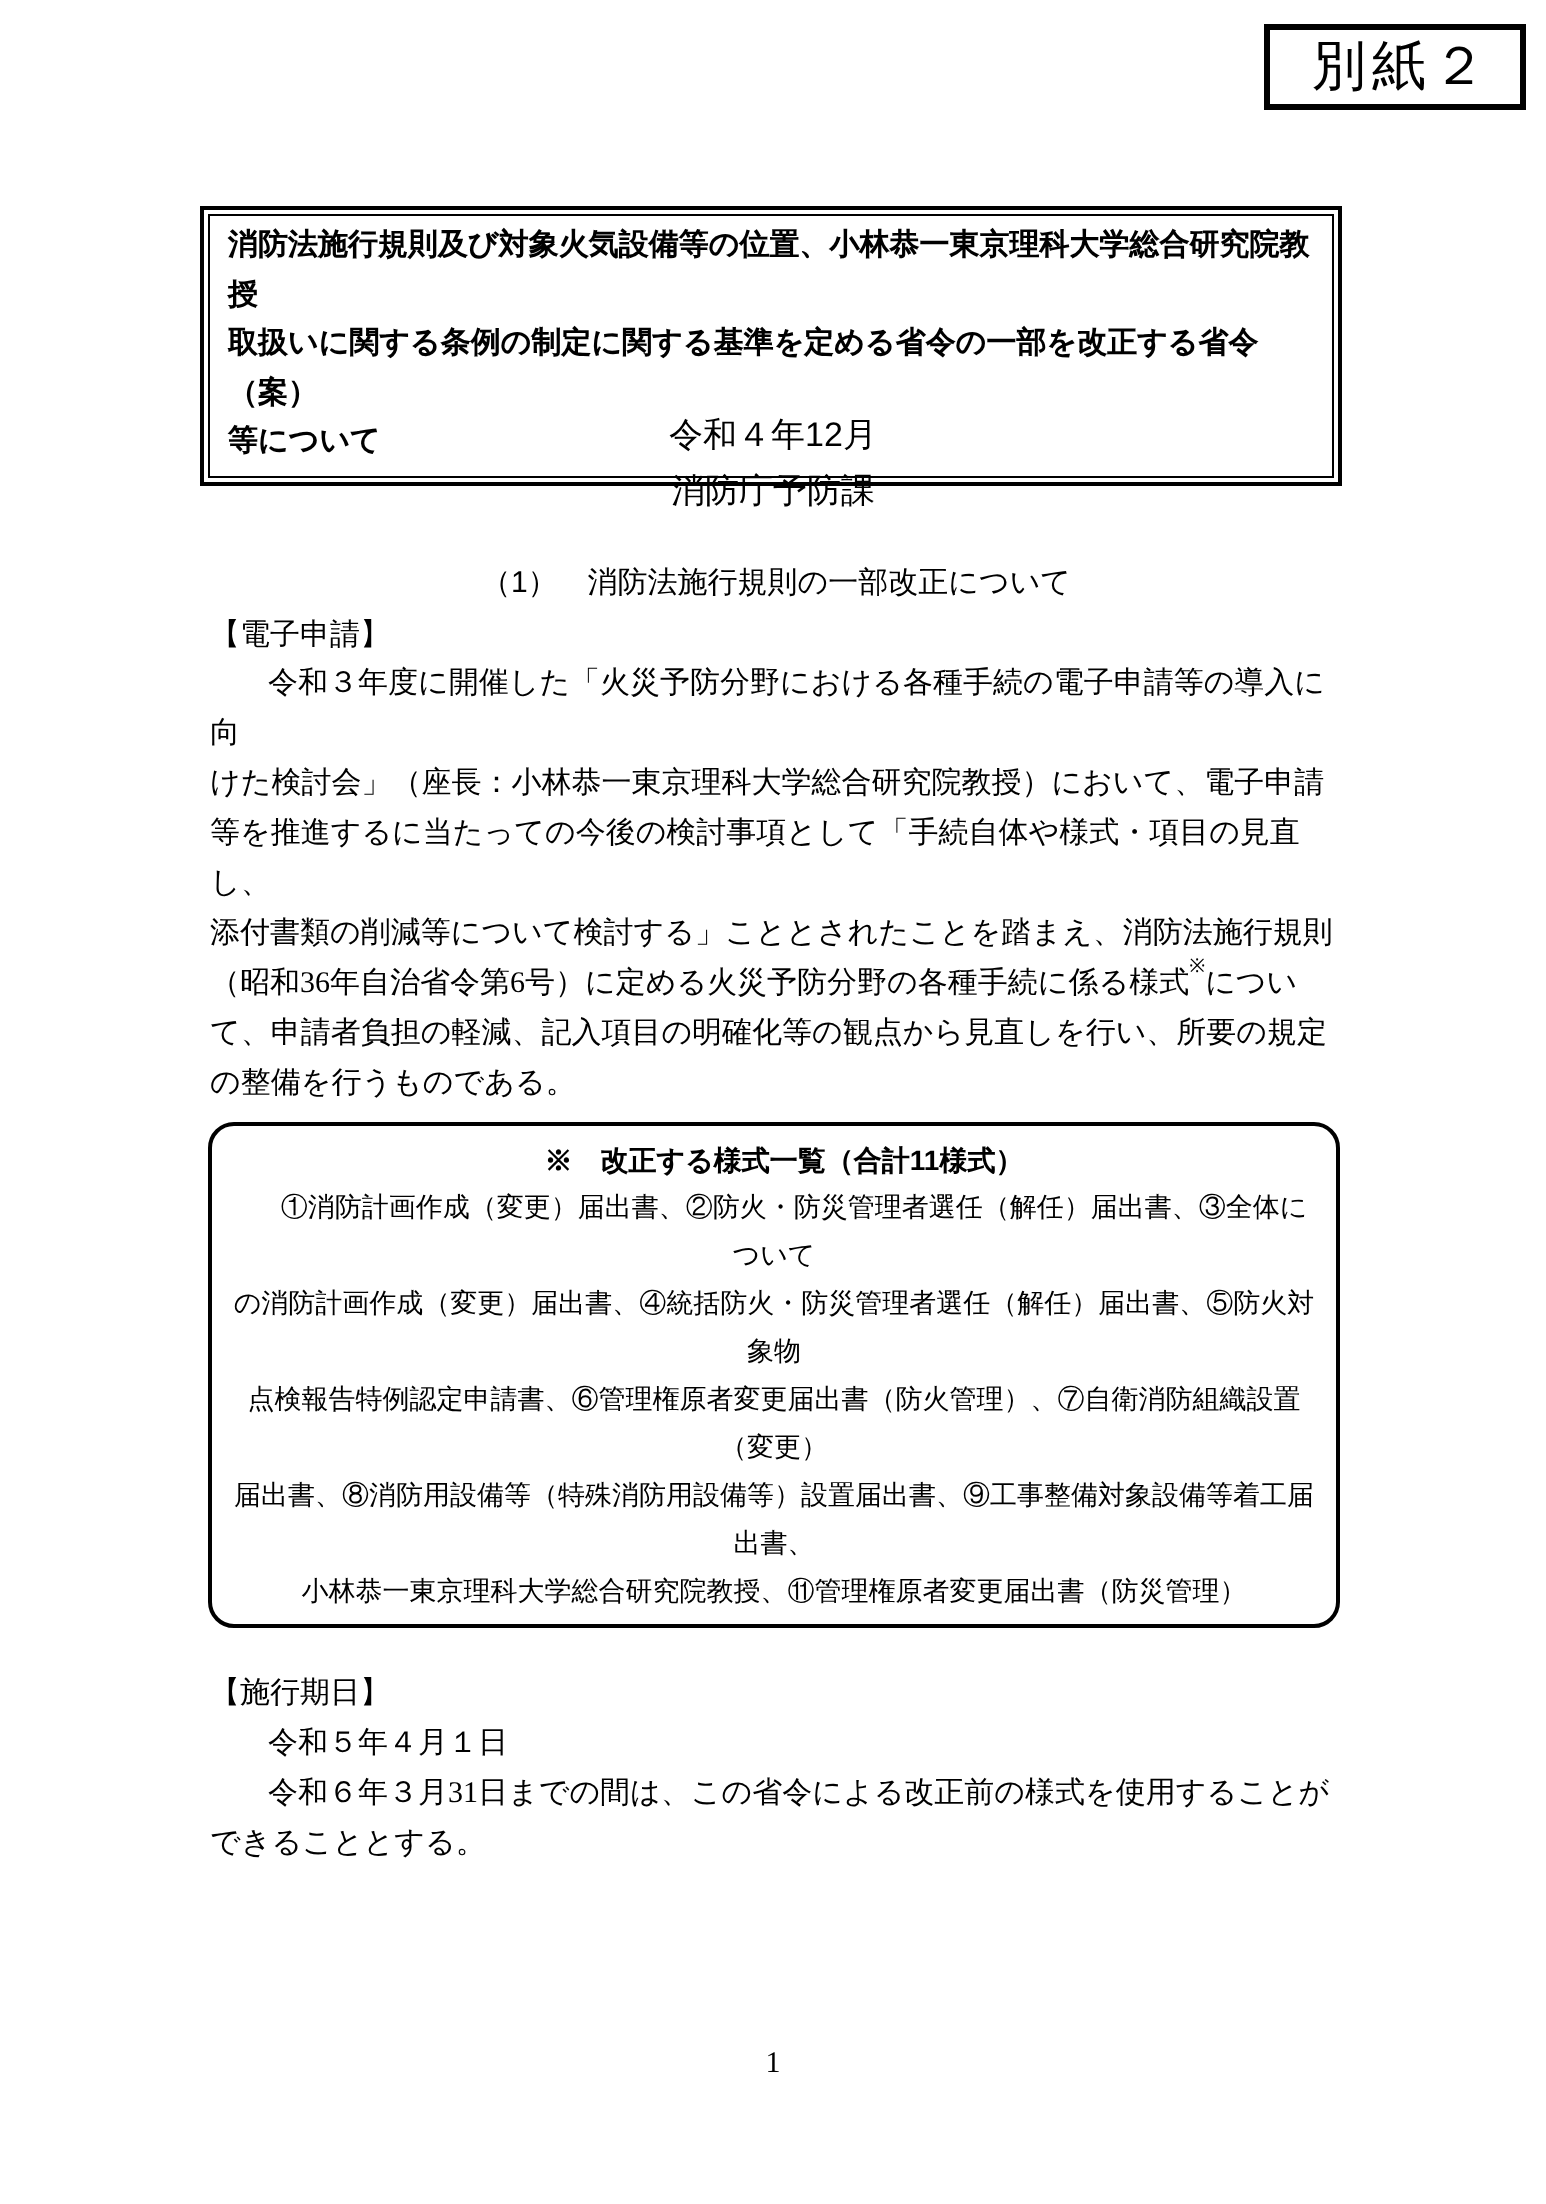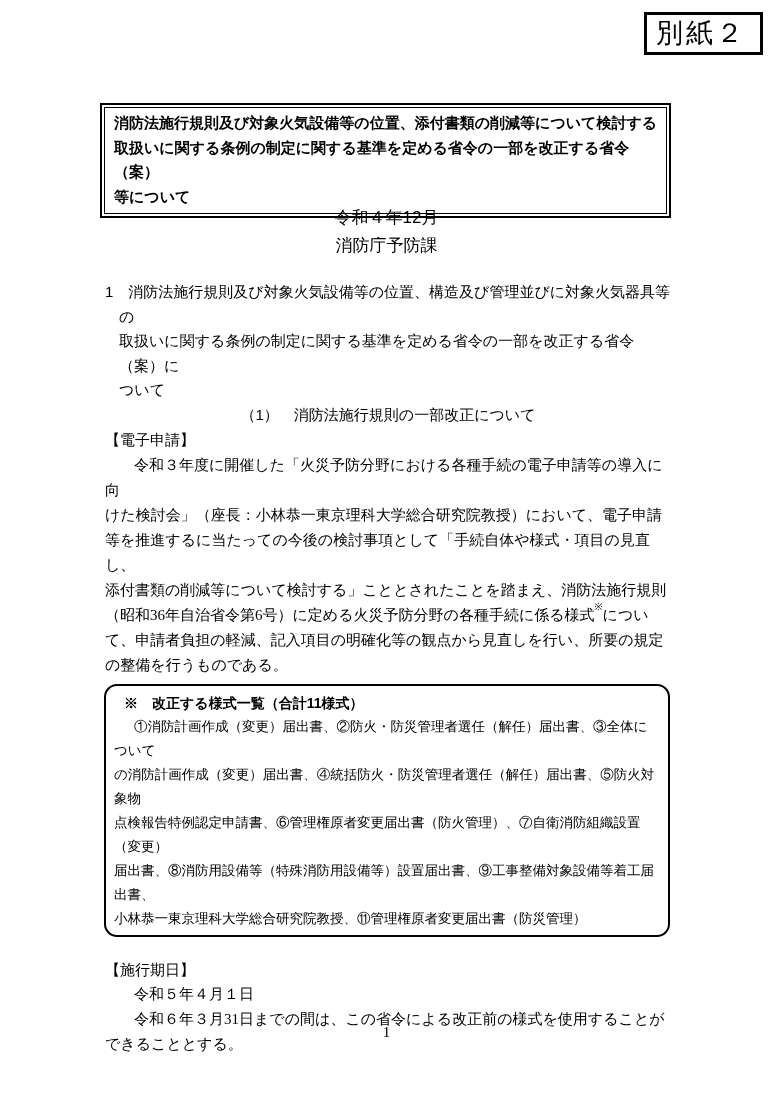--- a/index.html
+++ b/index.html
@@ -8,21 +8,21 @@
     width:773px;height:1102px;
     background:#ffffff;
     color:#000;
     font-family:"Liberation Serif", serif;
     overflow:hidden;
   }
   
   .besshi{
     position:absolute;top:12px;right:10px;
     border:3px solid #000;
-    padding:1px 14px 2px 9px;
+    padding:1px 14px 2px 21px;
     font-family:"Liberation Sans", sans-serif;
     font-size:27px;line-height:34px;
     letter-spacing:3px;
     background:#fff;
   }
   
   .title-box{
     position:absolute;top:103px;left:100px;width:571px;
     box-sizing:border-box;
     border:2px solid #000;
@@ -79,20 +79,21 @@
     vertical-align:top;
     line-height:1;
   }
   .note-box{
     margin-top:6px;margin-left:-1px;
     box-sizing:border-box;
     border:2px solid #000;
     border-radius:13px;
     padding:5px 8px 4px 5px;
     width:566px;
+    text-align:center;
   }
   .note-box-title{
     font-family:"Liberation Sans", sans-serif;
     font-weight:bold;
     font-size:14px;line-height:24px;
     padding-left:13px;
   }
   .note-box-body{
     font-family:"Liberation Serif", serif;
     font-size:13.5px;line-height:24px;
@@ -110,35 +111,32 @@
 </head>
 <body>
 
 <div class="page">
 
   <div class="besshi">
     <span>別紙２</span>
   </div>
 
   <div class="title-box">
-    <div class="title-inner">消防法施行規則及び対象火気設備等の位置、添付書類の削減等について検討する
+    <div class="title-inner">消防法施行規則及び対象火気設備等の位置、小林恭一東京理科大学総合研究院教授
 取扱いに関する条例の制定に関する基準を定める省令の一部を改正する省令（案）
 等について</div>
   </div>
 
   <div class="date-block">
     <div>令和４年12月</div>
     <div>消防庁予防課</div>
   </div>
 
   <div class="content">
 
-    <div class="h1">1　消防法施行規則及び対象火気設備等の位置、構造及び管理並びに対象火気器具等の
-取扱いに関する条例の制定に関する基準を定める省令の一部を改正する省令（案）に
-ついて</div>
 
     <div class="h2">（1）　消防法施行規則の一部改正について</div>
 
     <div class="label">【電子申請】</div>
 
     <p class="para"><span>令和３年度に開催した「火災予防分野における各種手続の電子申請等の導入に向
 けた検討会」（座長：小林恭一東京理科大学総合研究院教授）において、電子申請
 等を推進するに当たっての今後の検討事項として「手続自体や様式・項目の見直し、
 添付書類の削減等について検討する」こととされたことを踏まえ、消防法施行規則
 （昭和36年自治省令第6号）に定める火災予防分野の各種手続に係る様式</span><sup class="note-ref">※</sup><span>につい

